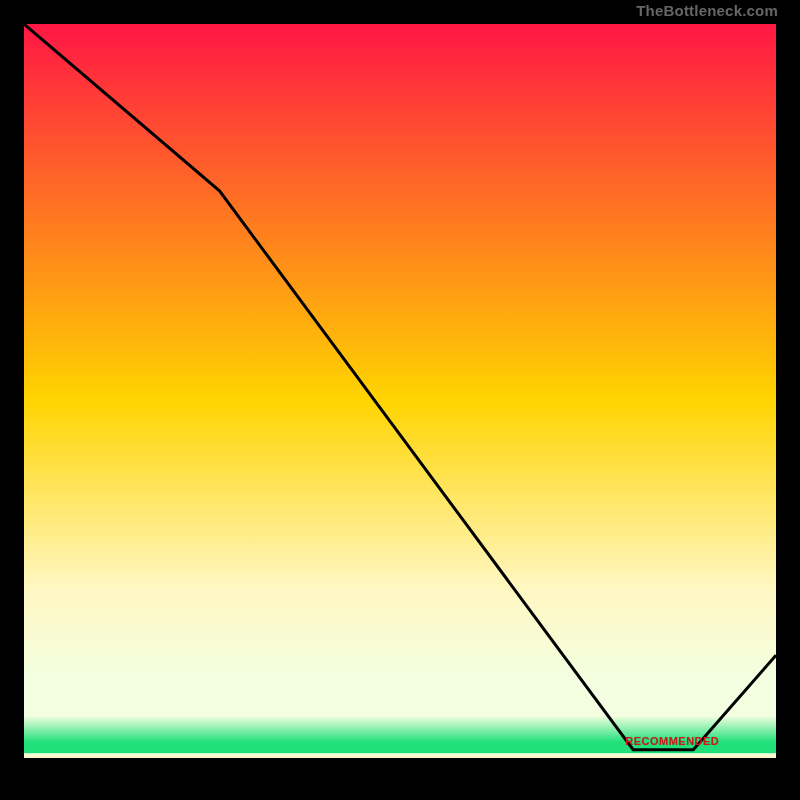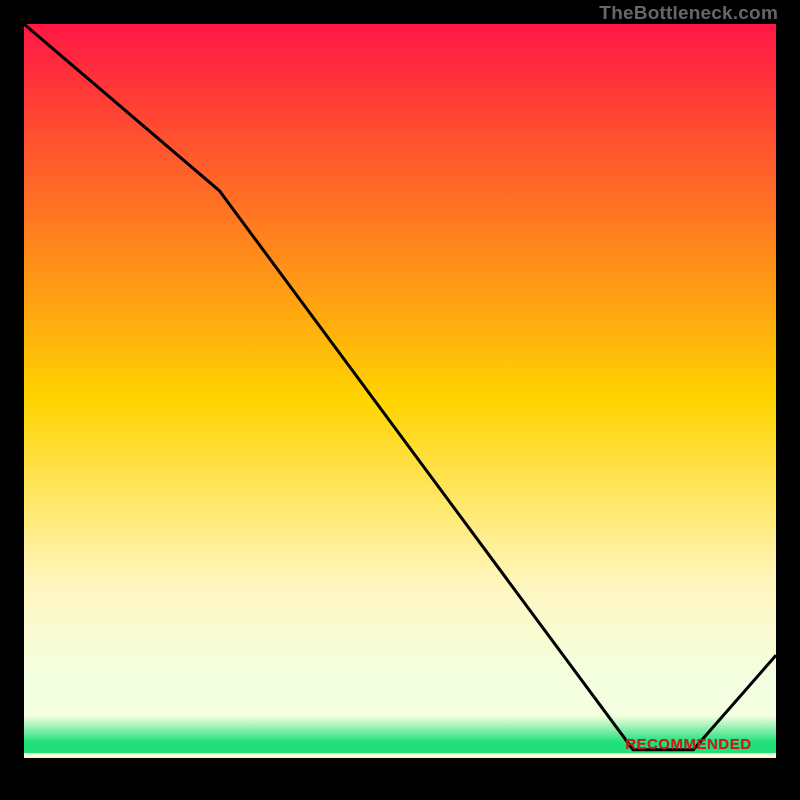--- a/index.html
+++ b/index.html
@@ -15,21 +15,21 @@
     position: relative;
     width: 800px;
     height: 800px;
     background: #000;
   }
   .watermark {
     position: absolute;
     top: 2px;
     right: 22px;
     color: #666;
-    font-size: 19px;
+    font-size: 15px;
     font-weight: 600;
     letter-spacing: 0.2px;
   }
   .plot-outer {
     position: absolute;
     left: 24px;
     top: 24px;
     width: 752px;
     height: 752px;
     background: #000;
@@ -54,21 +54,21 @@
     position: absolute;
     left: 0;
     top: 0;
     width: 752px;
     height: 752px;
     display: block;
   }
   .band-label {
     position: absolute;
     color: #d01818;
-    font-size: 15px;
+    font-size: 11px;
     font-weight: 700;
     letter-spacing: 0.5px;
     white-space: nowrap;
     text-shadow: 0 0 1px rgba(0,0,0,0.2);
   }
 </style>
 </head>
 <body>
 
 <div class="frame">

